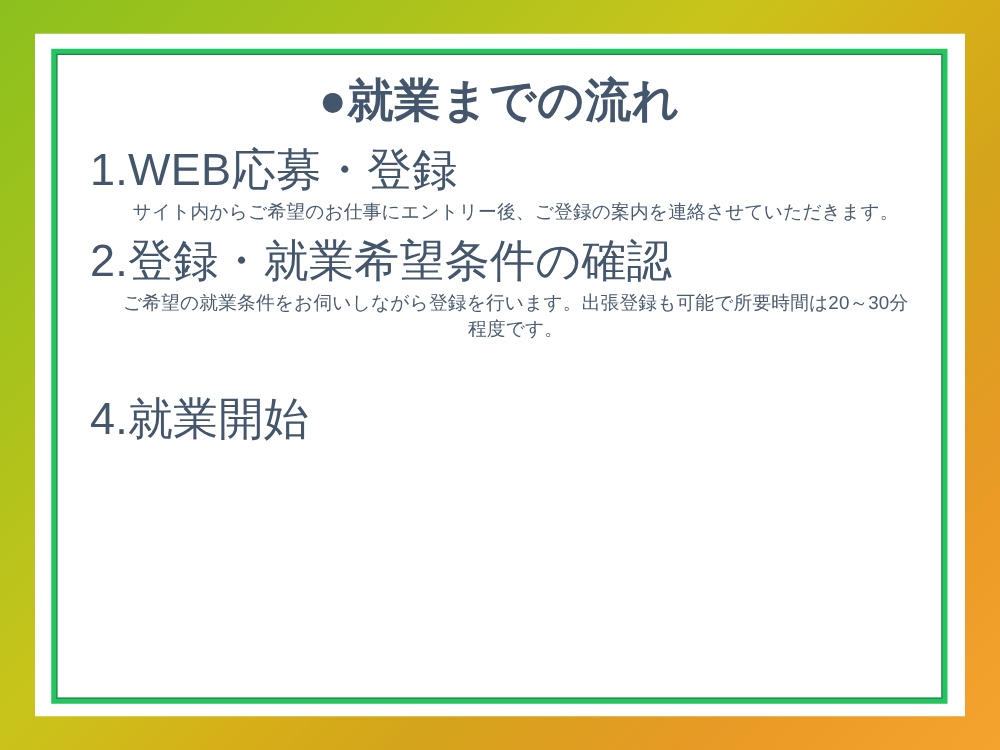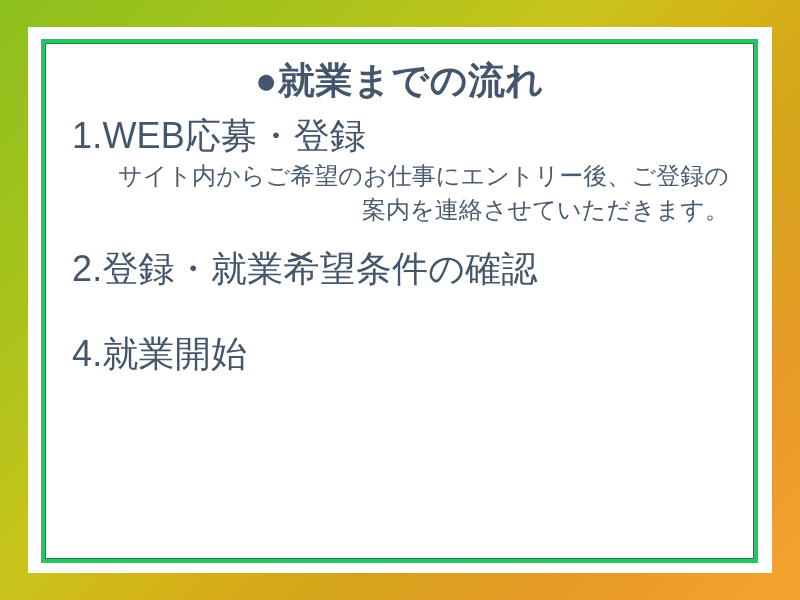--- a/index.html
+++ b/index.html
@@ -94,31 +94,31 @@
     font-size: 36px;
     font-weight: normal;
     line-height: 1.26;
     letter-spacing: 0.2px;
     white-space: nowrap;
     margin: 0 0 1px 0;
   }
 
   .step-body {
     color: #4A5C70;
-    font-size: 24px;
+    font-size: 15px;
     line-height: 1.42;
     letter-spacing: 0.1px;
     margin: 0 0 0 24px;
     padding-right: 4px;
-    text-align: right;
+    text-align: center;
   }
 
   
   #step-1 { margin-top: 2px; }
-  #step-2 { margin-top: 14px; }
+  #step-2 { }
   #step-3 { margin-top: 14px; }
   #step-4 { margin-top: 14px; }
 </style>
 </head>
 <body>
 
 <div id="poster">
 
   <div id="card">
 
@@ -128,20 +128,21 @@
 
       <div id="steps">
 
         <div class="step" id="step-1">
           <div class="step-heading">1.WEB応募・登録</div>
           <p class="step-body">サイト内からご希望のお仕事にエントリー後、ご登録の案内を連絡させていただきます。</p>
         </div>
 
         <div class="step" id="step-2">
           <div class="step-heading">2.登録・就業希望条件の確認</div>
+          <p class="step-body">ご希望の就業条件をお伺いしながら登録を行います。出張登録も可能で所要時間は20～30分程度です。</p>
         </div>
 
         <div class="step" id="step-3">
         </div>
 
         <div class="step" id="step-4">
           <div class="step-heading">4.就業開始</div>
         </div>
 
       </div>

